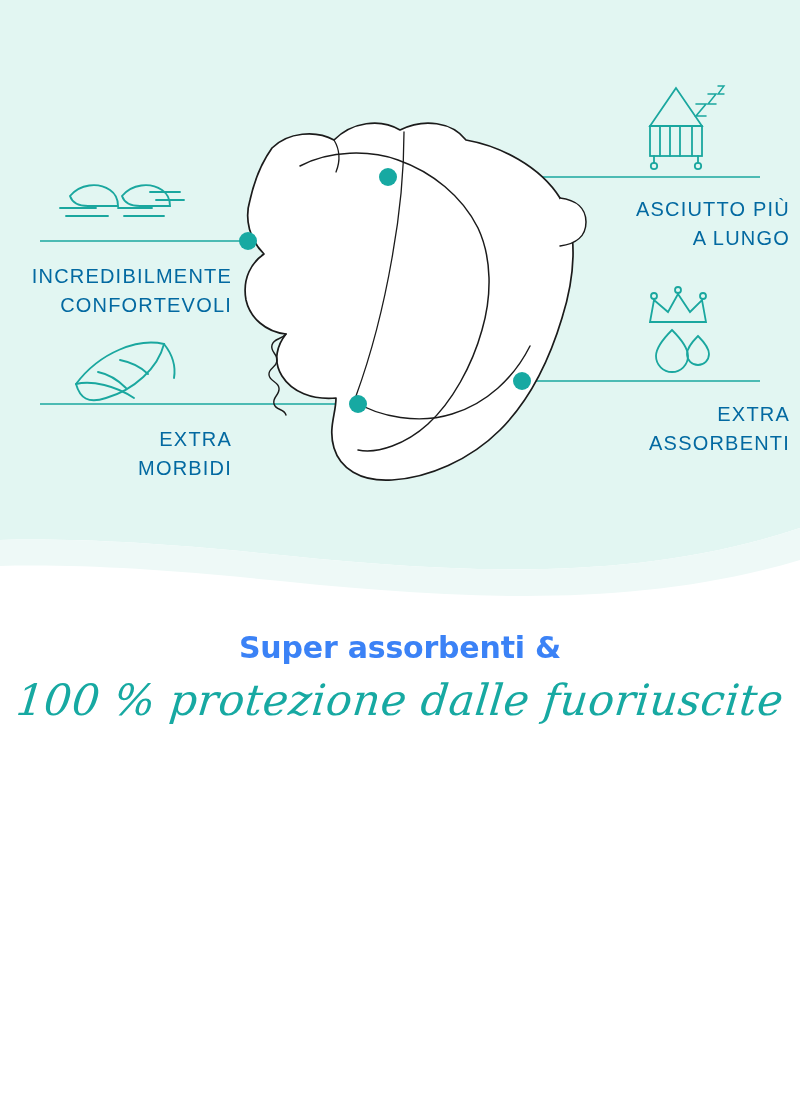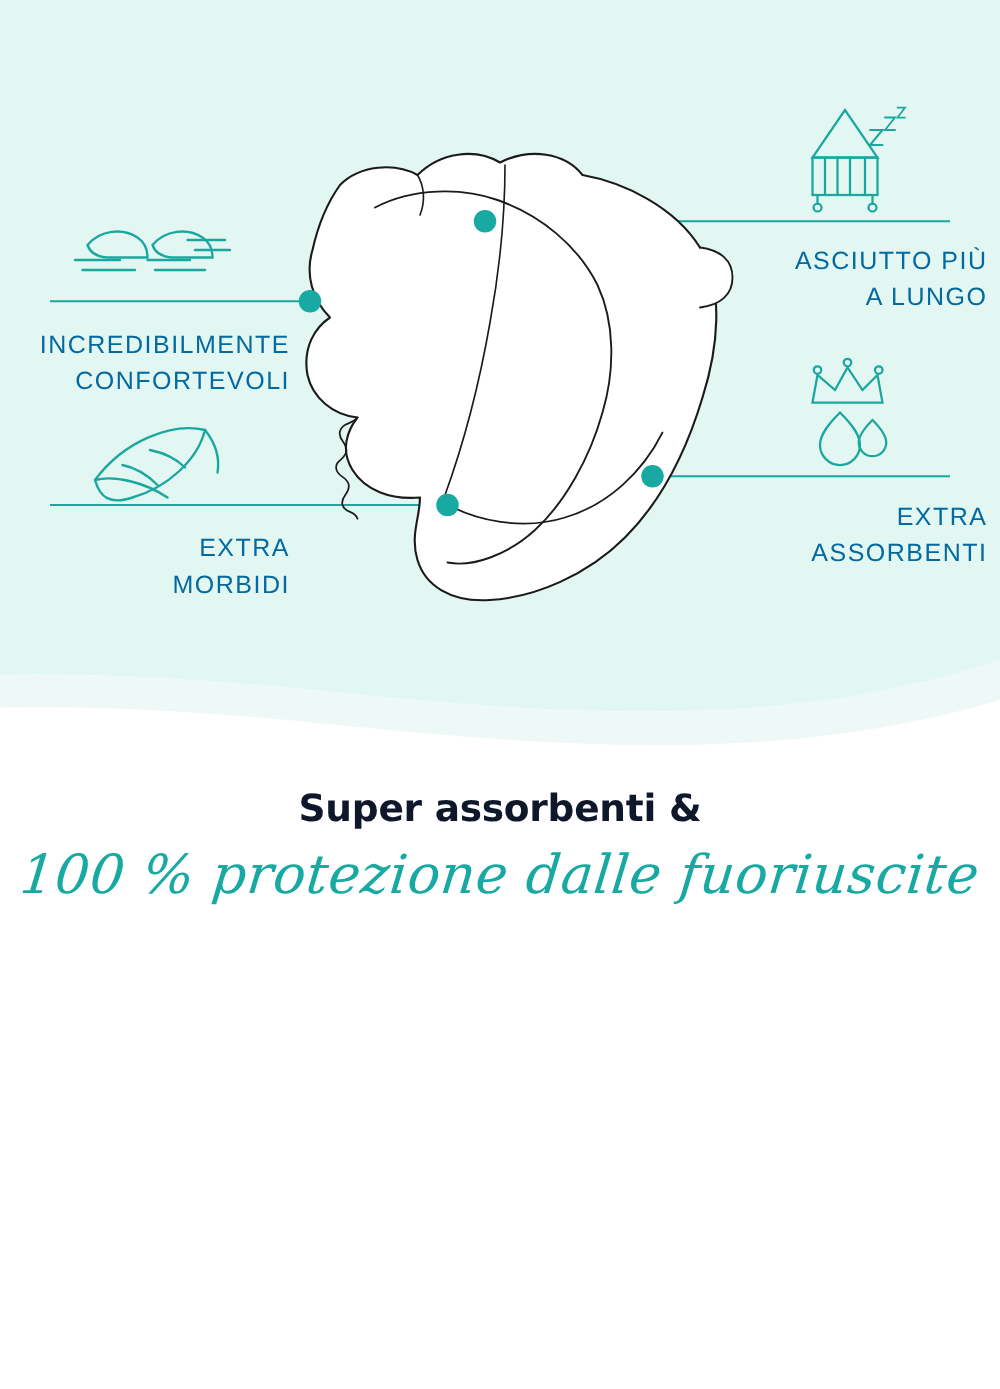--- a/index.html
+++ b/index.html
@@ -58,21 +58,21 @@
     position: absolute;
     left: 0;
     top: 630px;
     width: 800px;
     text-align: center;
   }
   .headline {
     font-family: "DejaVu Sans", sans-serif;
     font-weight: bold;
     font-size: 30px;
-    color: #0f172a;
+    color: #3b82f6;
     letter-spacing: -0.2px;
     margin: 0 0 10px 0;
   }
   .script {
     font-family: "DejaVu Serif", serif;
     font-style: italic;
     font-size: 43px;
     color: #17a9a2;
     letter-spacing: 0.5px;
     margin: 0;

